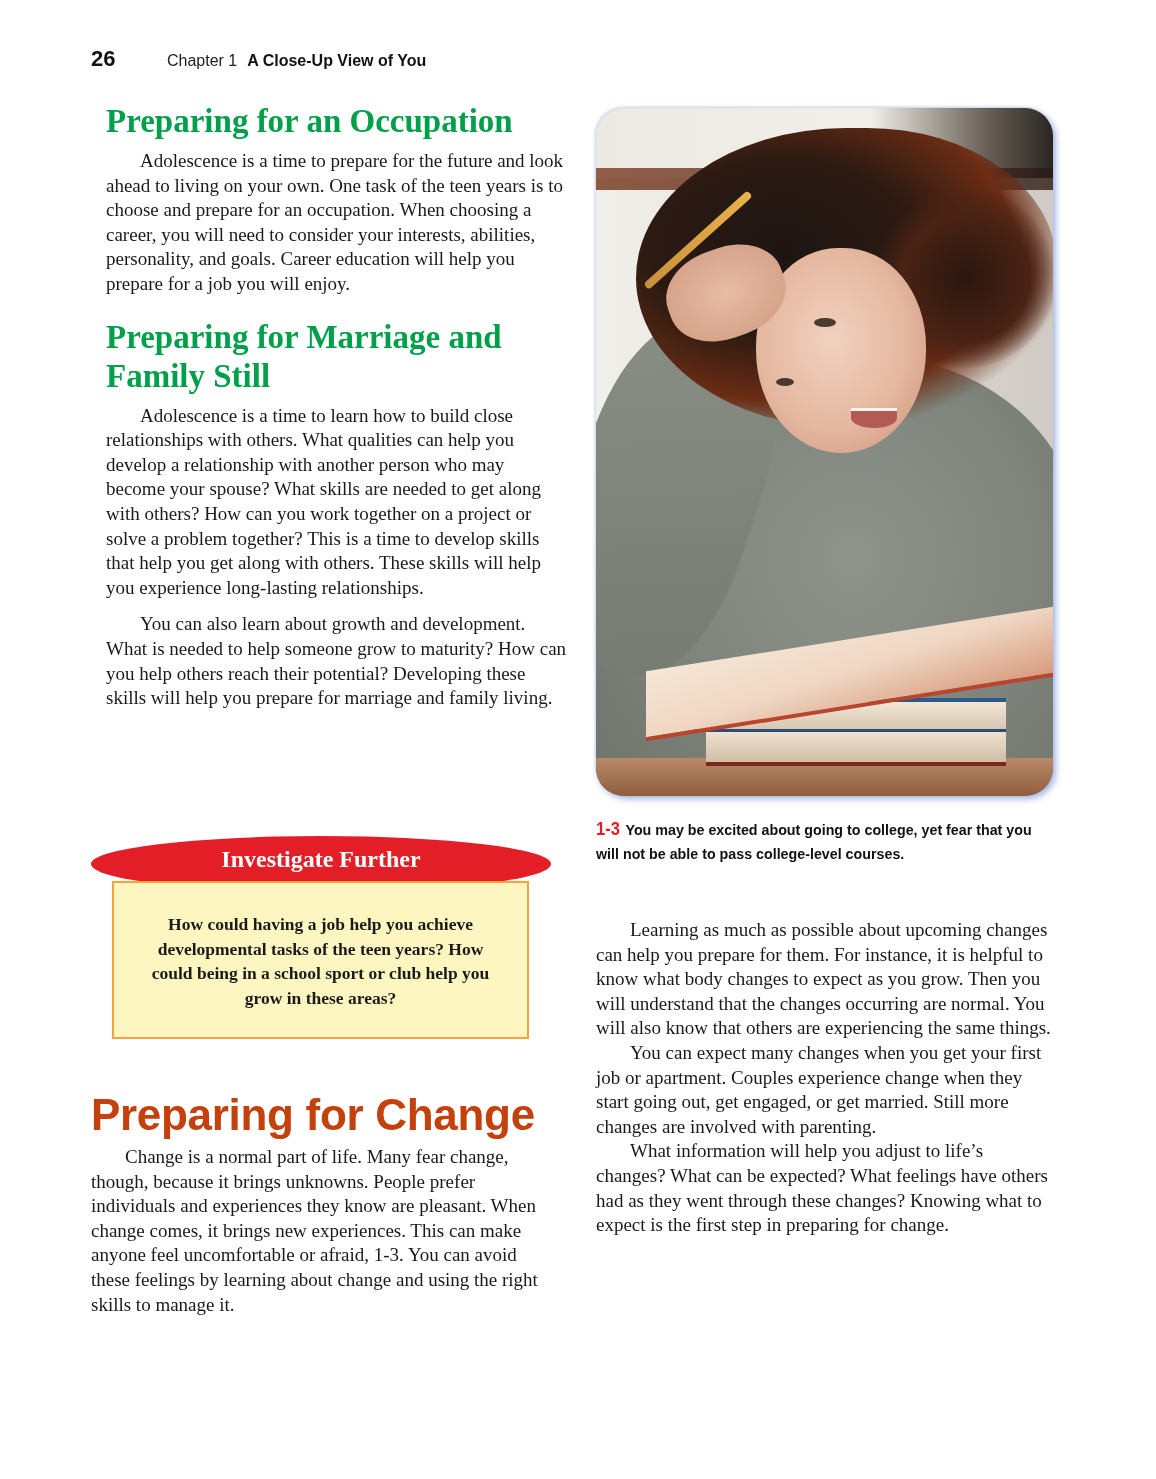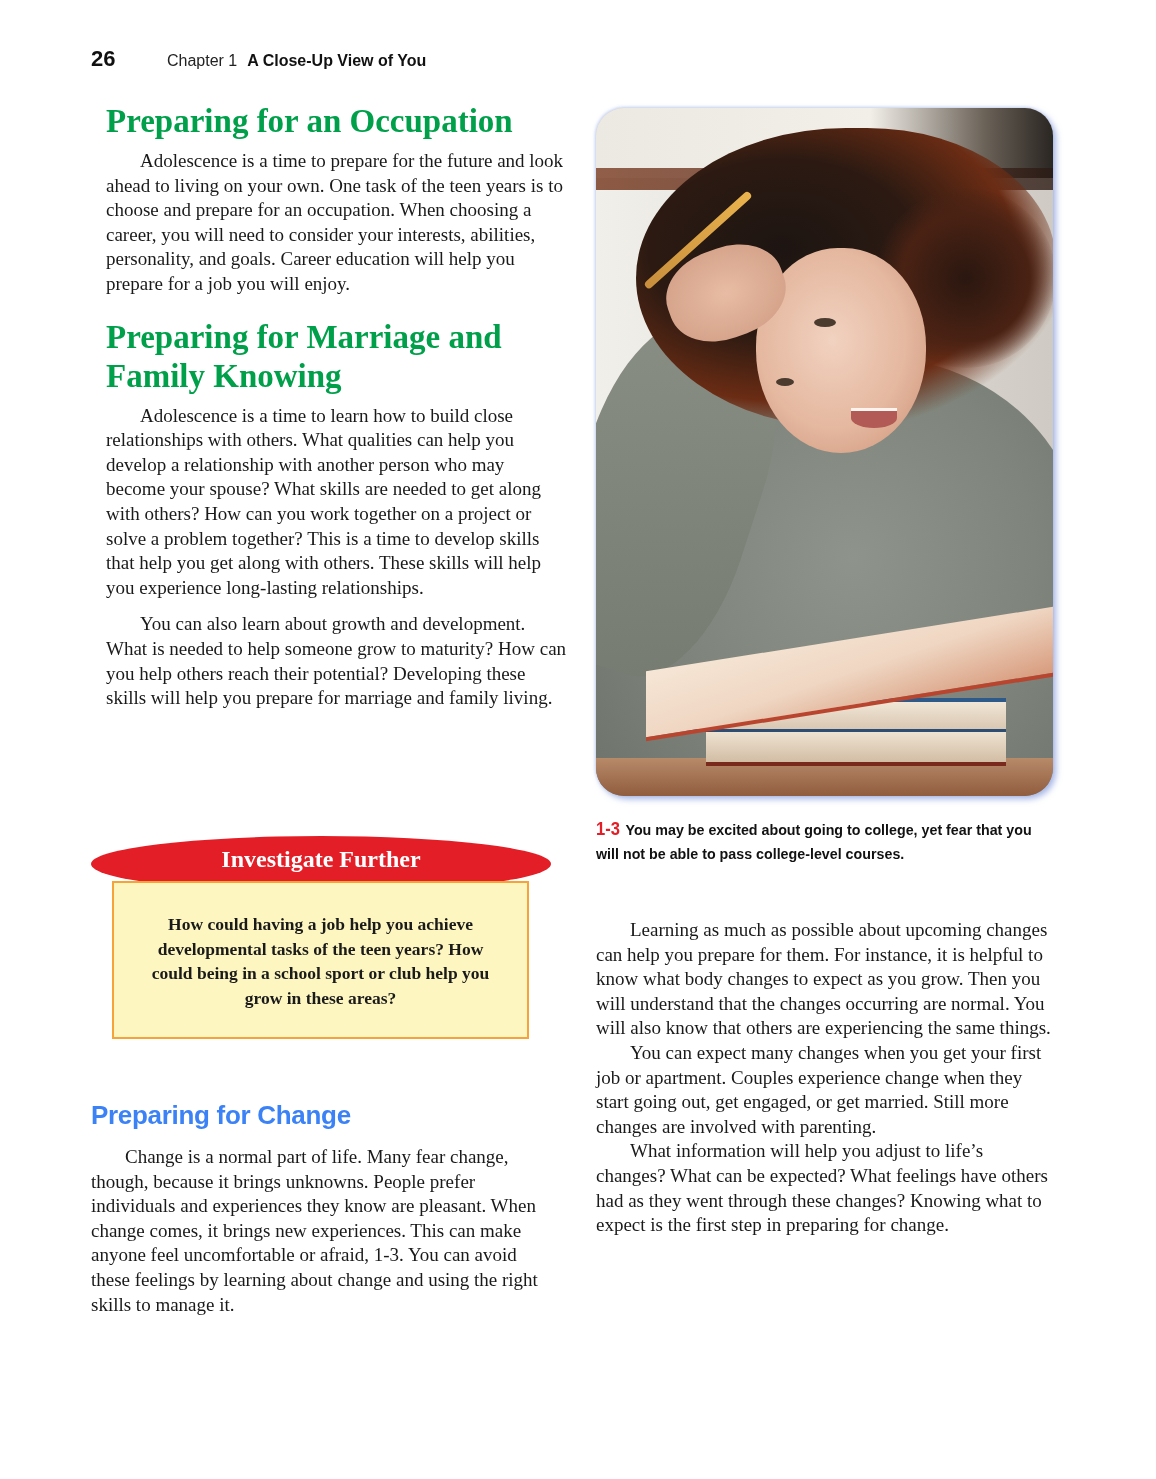--- a/index.html
+++ b/index.html
@@ -8,21 +8,21 @@
 
     .running-head { position: absolute; left: 91px; top: 46px; height: 22px; display: flex; align-items: baseline; font-family: "Liberation Sans", "DejaVu Sans", sans-serif; }
     .page-number { font-weight: bold; font-size: 22px; color: #111; width: 76px; }
     .chapter-label { font-size: 16px; color: #222; margin-right: 10px; }
     .chapter-title { font-size: 16px; font-weight: bold; color: #111; }
 
     .col-left { position: absolute; left: 106px; top: 100px; width: 462px; }
     .col-right { position: absolute; left: 596px; width: 462px; }
 
     h2.green { font-family: "Liberation Serif", "DejaVu Serif", serif; font-weight: bold; color: #00a04b; font-size: 33px; line-height: 39px; }
-    h2.big { font-family: "Liberation Sans", "DejaVu Sans", sans-serif; font-weight: bold; color: #3b82f6; font-size: 26px; line-height: 44px; letter-spacing: -0.3px; }
+    h2.big { font-family: "Liberation Sans", "DejaVu Sans", sans-serif; font-weight: bold; color: #c2410c; font-size: 44px; line-height: 44px; letter-spacing: -0.3px; }
 
     p.body { font-size: 19px; line-height: 24.6px; text-indent: 34px; color: #1a1a1a; }
     p.body.cont { text-indent: 34px; }
 
     
     .investigate { position: absolute; left: 91px; top: 836px; width: 460px; height: 206px; }
     .investigate .pill { position: absolute; left: 0; top: 0; width: 460px; height: 56px; background: #e41e26; border-radius: 50%; }
     .investigate .pill-title { position: absolute; left: 0; top: 10px; width: 460px; text-align: center; color: #fff; font-weight: bold; font-size: 24px; font-family: "Liberation Serif", "DejaVu Serif", serif; }
     .investigate .box { position: absolute; left: 21px; top: 45px; width: 417px; height: 158px; background: #fdf6c0; border: 2px solid #f6a33a; padding: 20px 24px 0 24px; }
     .investigate .box-text { text-align: center; font-weight: bold; font-size: 17.5px; line-height: 24.6px; color: #1a1a1a; margin-top: 9px; }
@@ -59,21 +59,21 @@
   <span class="chapter-title">A Close-Up View of You</span>
 </div>
 
 <div class="col-left">
   <section>
     <h2 class="green" style="margin-top:2px;">Preparing for an Occupation</h2>
     <p class="body" style="margin-top:8px; width:460px;">Adolescence is a time to prepare for the future and look ahead to living on your own. One task of the teen years is to choose and prepare for an occupation. When choosing a career, you will need to consider your interests, abilities, personality, and goals. Career education will help you prepare for a job you will enjoy.</p>
   </section>
 
   <section>
-    <h2 class="green" style="margin-top:21px; width:440px;">Preparing for Marriage and Family Knowing</h2>
+    <h2 class="green" style="margin-top:21px; width:440px;">Preparing for Marriage and Family Still</h2>
     <p class="body" style="margin-top:8px; width:460px;">Adolescence is a time to learn how to build close relationships with others. What qualities can help you develop a relationship with another person who may become your spouse? What skills are needed to get along with others? How can you work together on a project or solve a problem together? This is a time to develop skills that help you get along with others. These skills will help you experience long-lasting relationships.</p>
     <p class="body cont" style="width:462px;margin-top:12px;">You can also learn about growth and development. What is needed to help someone grow to maturity? How can you help others reach their potential? Developing these skills will help you prepare for marriage and family living.</p>
   </section>
 </div>
 
 <div class="investigate">
   <div class="pill"></div>
   <div class="box">
     <div class="box-text">How could having a job help you achieve developmental tasks of the teen years? How could being in a school sport or club help you grow in these areas?</div>
   </div>

